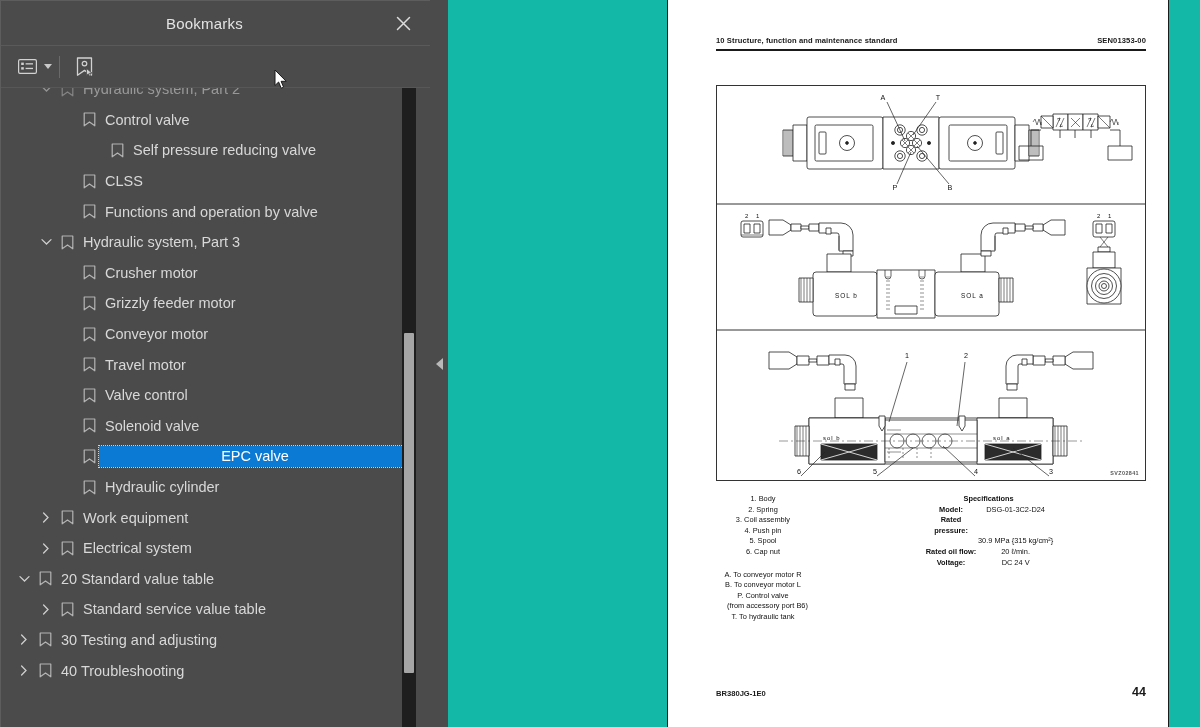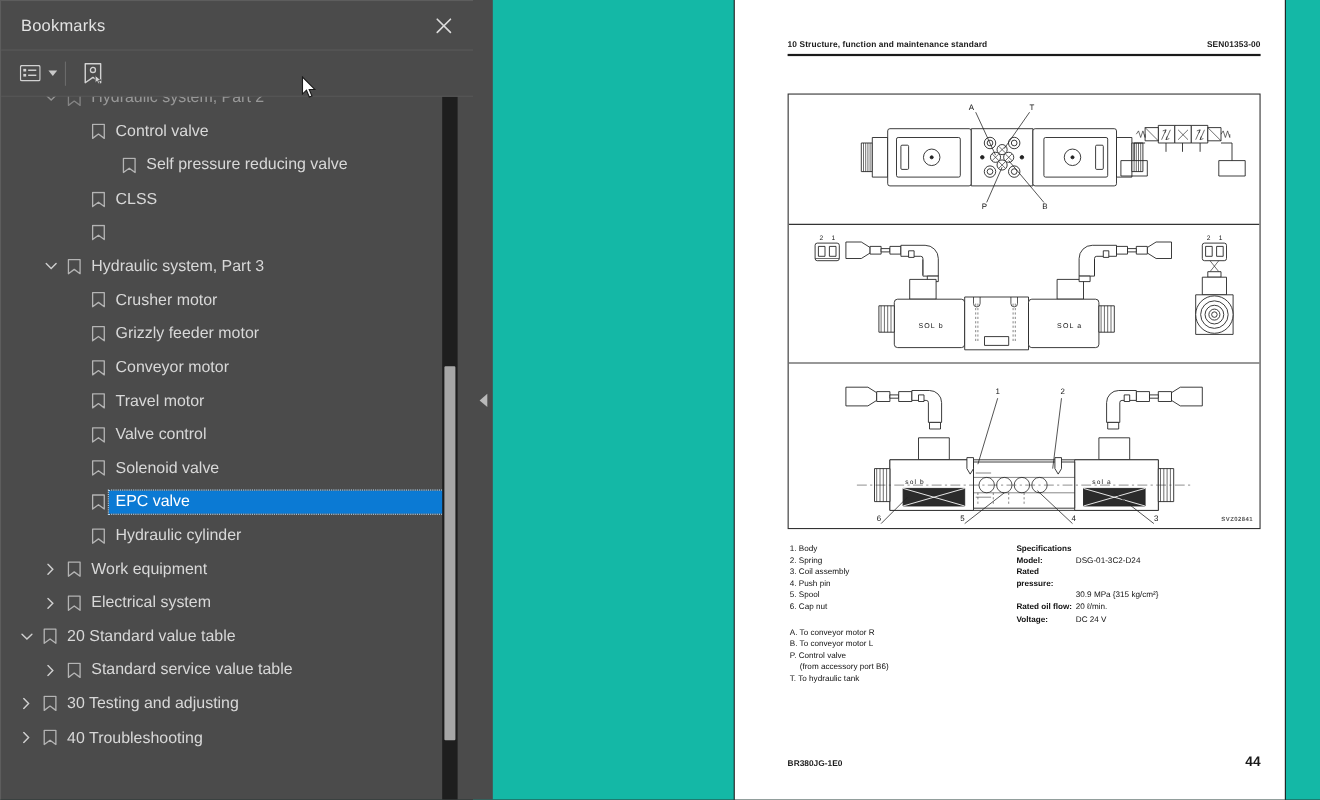--- a/index.html
+++ b/index.html
@@ -2,21 +2,21 @@
 <html><head>
 <meta charset="utf-8">
 <style>
   * { box-sizing: border-box; margin: 0; padding: 0; }
   html, body {
     width: 1200px; height: 727px;
     background: #2b2b2b;
     font-family: "Liberation Sans", sans-serif;
     overflow: hidden;
   }
-  #app { position: relative; width: 1200px; height: 591px; display: flex; }
+  #app { position: relative; width: 1200px; height: 591px; display: flex; text-align: center; }
 
   
   #bookmarks-panel {
     position: relative;
     width: 430px; height: 727px;
     background: #4b4b4b;
     border-top: 1px solid #5d5d5d;
     border-left: 1px solid #5d5d5d;
     flex: 0 0 430px;
     display: flex; flex-direction: column;
@@ -269,20 +269,21 @@
               </span>
               <span class="lbl">CLSS</span>
             </div>
             <div class="tree-row" style="padding-left: 56px;">
               <span class="twisty"></span>
               <span class="bm-ico">
                 <svg width="13" height="15" viewBox="0 0 13 15">
                   <path d="M1.2 1 H11.8 V13.8 L6.5 9.9 L1.2 13.8 Z" fill="none" stroke="currentColor" stroke-width="1.2" stroke-linejoin="round"></path>
                 </svg>
               </span>
+              <span class="lbl">Functions and operation by valve</span>
             </div>
             <div class="tree-row" style="padding-left: 34px;">
               <span class="twisty">
                 <svg width="11" height="8" viewBox="0 0 11 8">
                   <path d="M1 1.6 L5.5 6 L10 1.6" fill="none" stroke="currentColor" stroke-width="1.3" stroke-linecap="round"></path>
                 </svg>
               </span>
               <span class="bm-ico">
                 <svg width="13" height="15" viewBox="0 0 13 15">
                   <path d="M1.2 1 H11.8 V13.8 L6.5 9.9 L1.2 13.8 Z" fill="none" stroke="currentColor" stroke-width="1.2" stroke-linejoin="round"></path>

